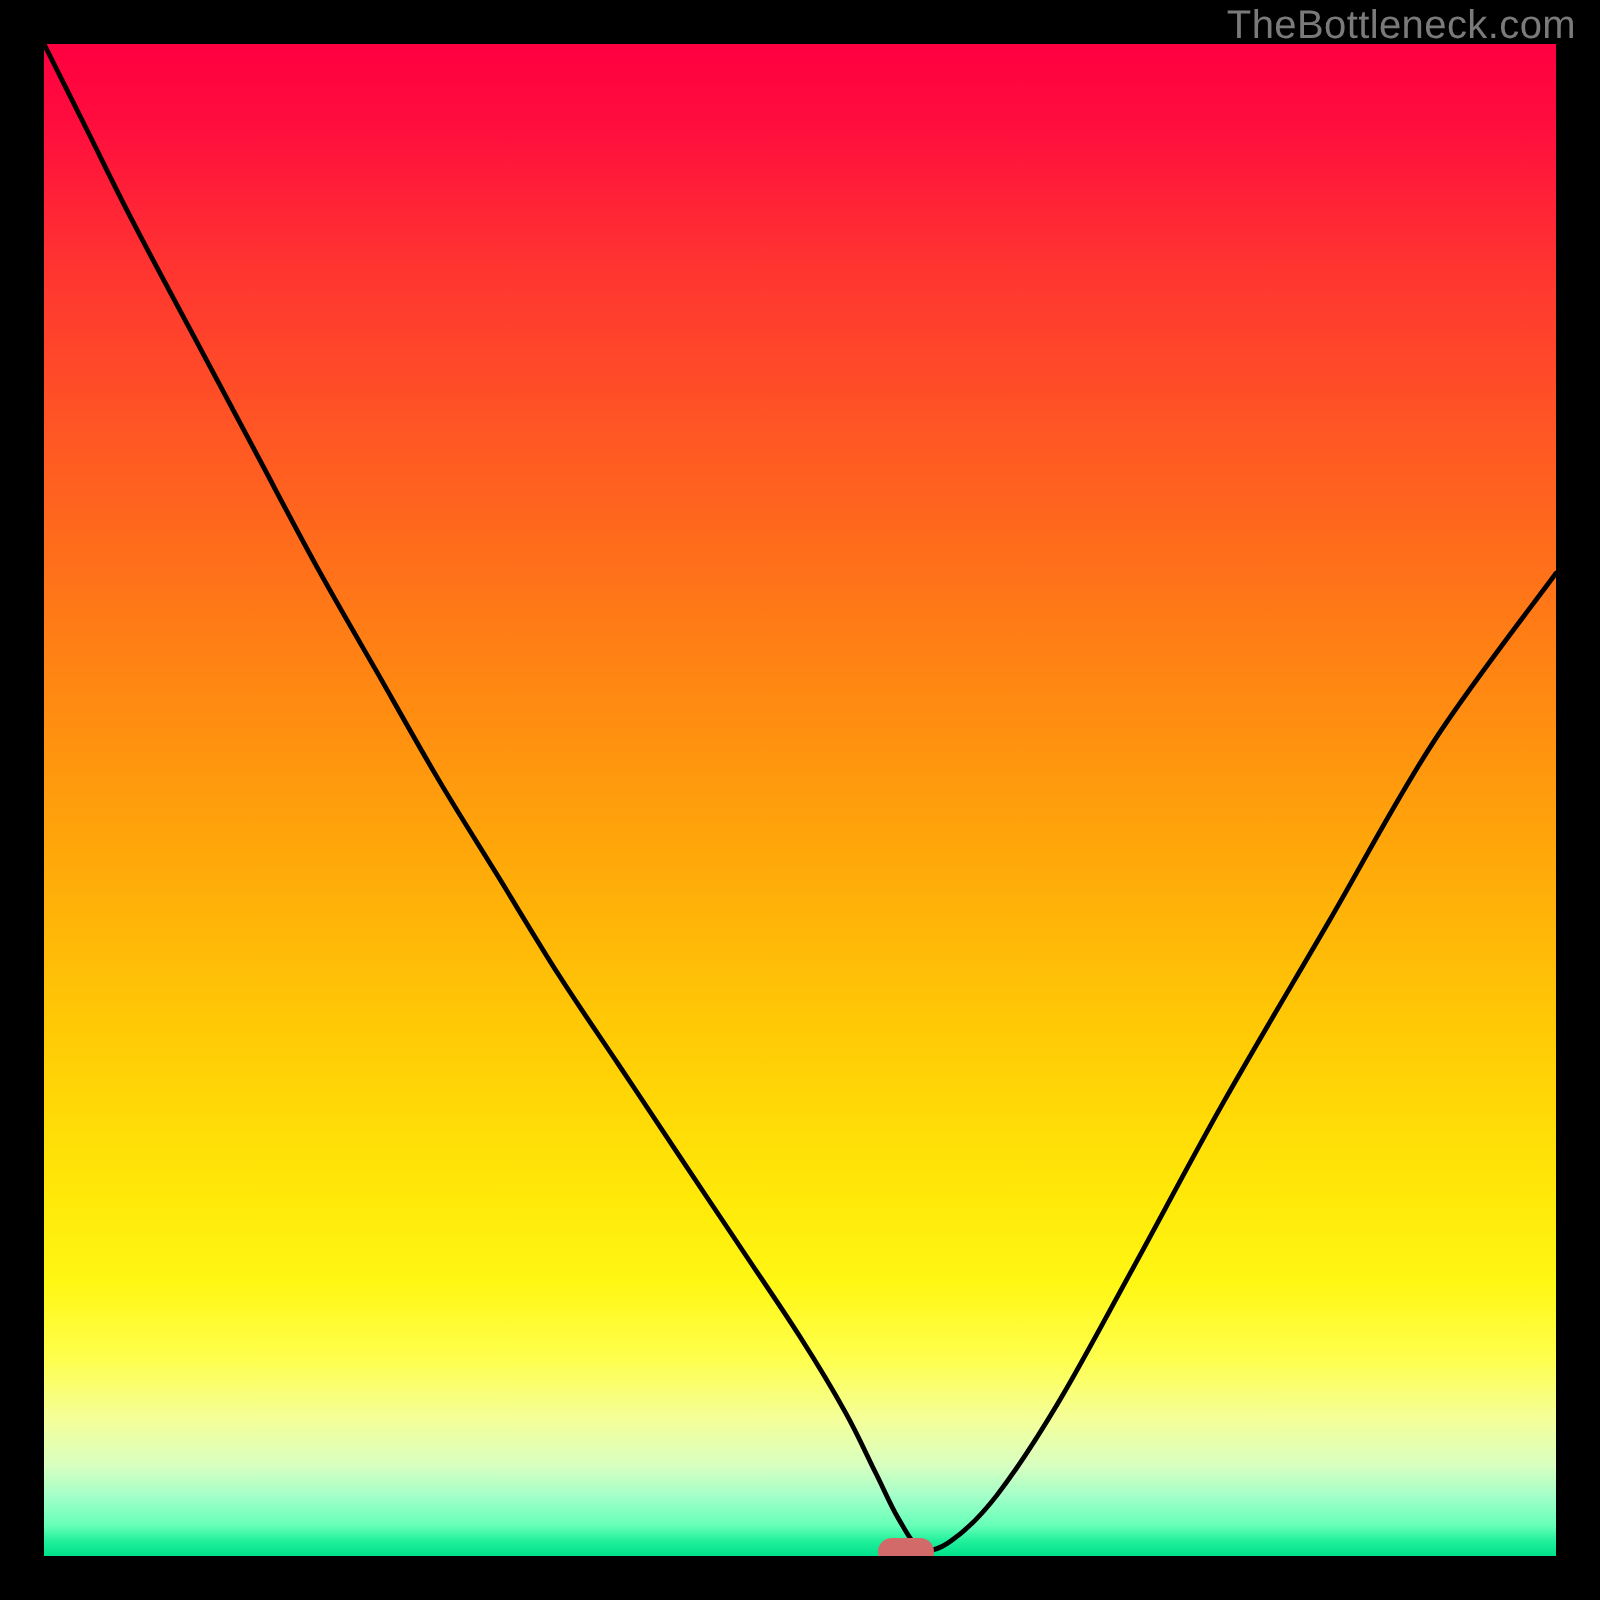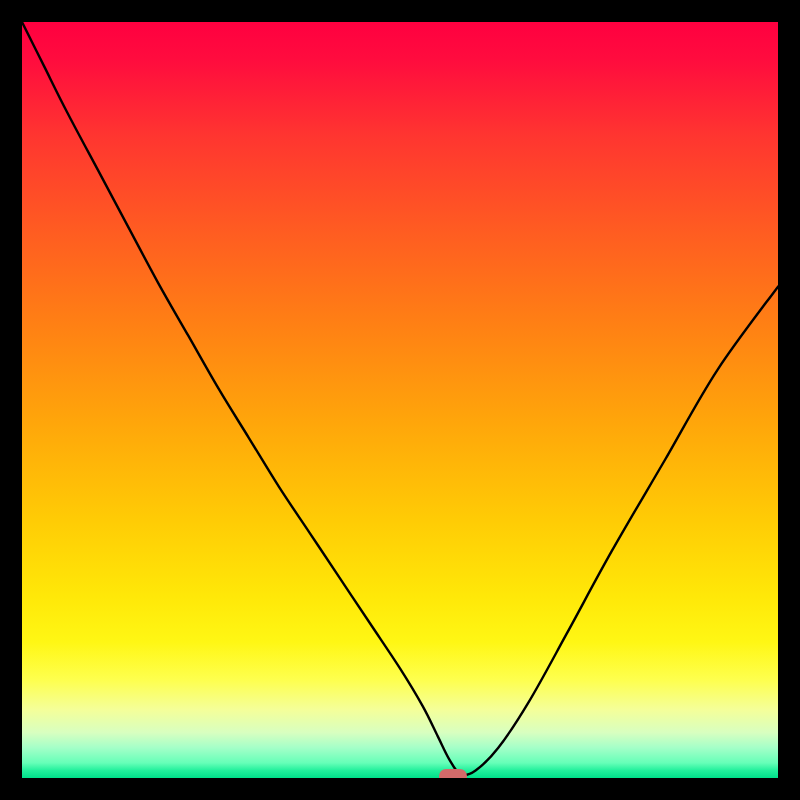--- a/index.html
+++ b/index.html
@@ -24,20 +24,21 @@
       #22f09c 99%,
       #00e08a 100%);}
   svg.curve{position:absolute;left:0;top:0;width:756px;height:756px}
   .marker{position:absolute;width:28px;height:14px;border-radius:7px;background:#d36a6a;transform:translate(-50%,-50%)}
   .credit{position:absolute;top:2px;right:12px;color:#7a7a7a;font-size:20px;font-weight:500;letter-spacing:.2px}
 </style>
 </head>
 <body>
 
 <div class="frame">
+  <div class="credit">TheBottleneck.com</div>
   <div class="plot">
     <div class="grad"></div>
     <svg class="curve" viewBox="0 0 756 756" preserveAspectRatio="none">
       <path id="curvePath" fill="none" stroke="#000" stroke-width="2.4" stroke-linejoin="round" stroke-linecap="round" d="M 0.0 0.0 C 3.8 7.6 15.1 30.2 22.7 45.4 C 30.2 60.5 36.5 73.7 45.4 90.7 C 54.2 107.7 65.5 128.5 75.6 147.4 C 85.7 166.3 95.8 185.2 105.8 204.1 C 115.9 223.0 126.0 242.5 136.1 260.8 C 146.2 279.1 156.2 296.1 166.3 313.7 C 176.4 331.4 186.5 349.6 196.6 366.7 C 206.6 383.7 216.7 399.4 226.8 415.8 C 236.9 432.2 247.0 449.2 257.0 464.9 C 267.1 480.7 277.2 495.2 287.3 510.3 C 297.4 525.4 307.4 540.5 317.5 555.7 C 327.6 570.8 337.7 585.9 347.8 601.0 C 357.8 616.1 369.2 632.5 378.0 646.4 C 386.8 660.2 394.4 672.8 400.7 684.2 C 407.0 695.5 411.4 705.6 415.8 714.4 C 420.2 723.2 423.4 730.8 427.1 737.1 C 430.9 743.4 434.1 750.3 438.5 752.2 C 442.9 754.1 447.3 752.9 453.6 748.4 C 459.9 744.0 467.5 737.1 476.3 725.8 C 485.1 714.4 495.2 699.3 506.5 680.4 C 517.9 661.5 530.5 637.6 544.3 612.4 C 558.2 587.2 573.3 558.2 589.7 529.2 C 606.1 500.2 625.0 468.7 642.6 438.5 C 660.2 408.2 676.6 376.7 695.5 347.8 C 714.4 318.8 745.9 278.5 756.0 264.6"></path>
     </svg>
     <div id="marker" class="marker" style="left: 430.92px; top: 753.732px;"></div>
   </div>
 </div>
 
 </body></html>

